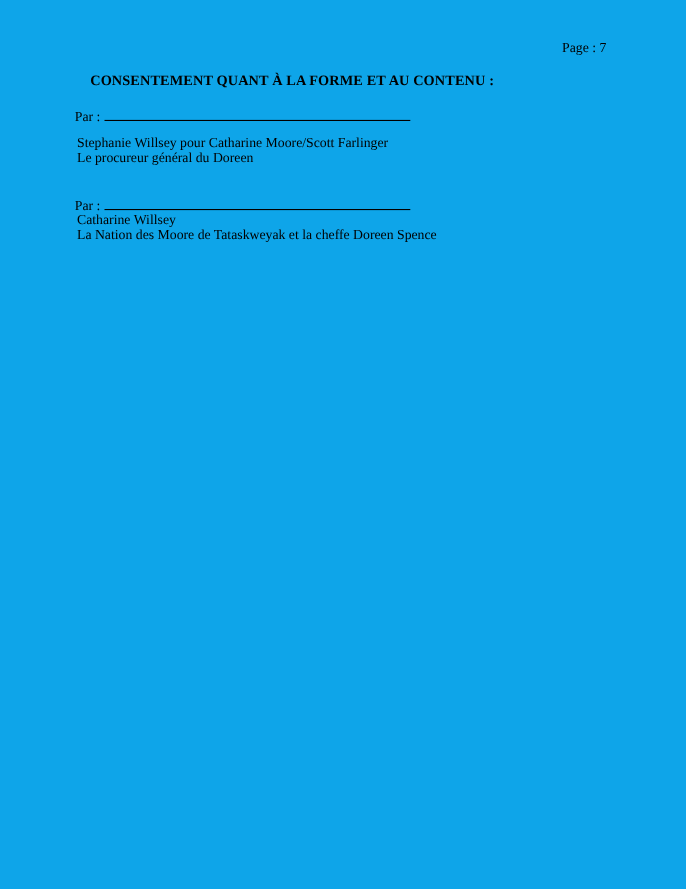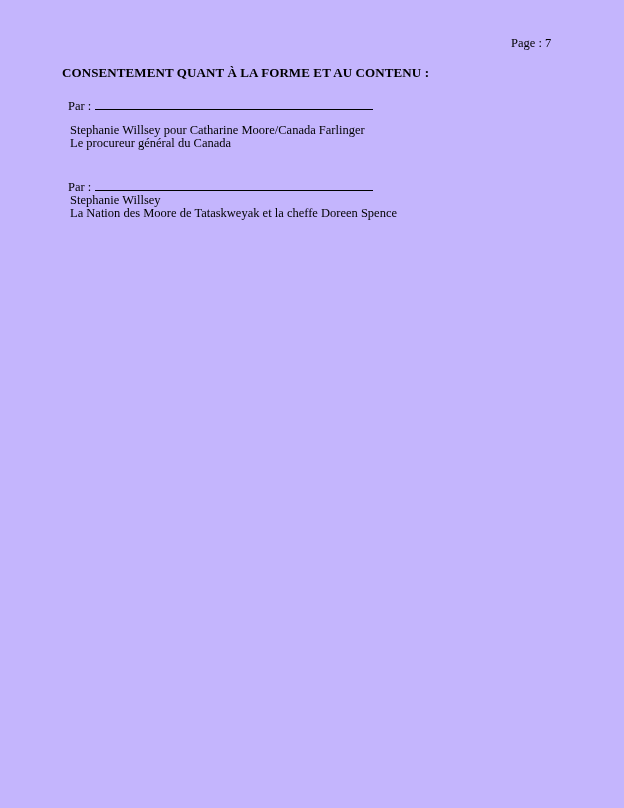--- a/index.html
+++ b/index.html
@@ -7,40 +7,40 @@
   html, body {
     width: 624px;
     height: 808px;
     background: #ffffff;
   }
 
   .page {
     position: relative;
     width: 624px;
     height: 808px;
-    background: #c4b5fd;
+    background: #0ea5e9;
     color: #000000;
     font-family: "Liberation Serif", "DejaVu Serif", serif;
     font-size: 12.5px;
     line-height: 13px;
     overflow: hidden;
   }
 
   .page-number {
     position: absolute;
     top: 37px;
     left: 511px;
     font-size: 12.5px;
     white-space: nowrap;
   }
 
   .heading {
     position: absolute;
     top: 66px;
-    left: 62px;
+    left: 82px;
     font-weight: bold;
     font-size: 13px;
     letter-spacing: 0.1px;
     white-space: nowrap;
   }
 
   .par-line {
     position: absolute;
     left: 68px;
     white-space: nowrap;
@@ -75,25 +75,25 @@
 <div class="page">
 
   <div class="page-number">Page : 7</div>
 
   <div class="heading">CONSENTEMENT QUANT À LA FORME ET AU CONTENU :</div>
 
   <div class="par-line pos-par1">
     <span>Par :</span><span class="sig-underline"></span>
   </div>
 
-  <div class="text-line pos-s1l1">Stephanie Willsey pour Catharine Moore/Canada Farlinger</div>
+  <div class="text-line pos-s1l1">Stephanie Willsey pour Catharine Moore/Scott Farlinger</div>
 
-  <div class="text-line pos-s1l2">Le procureur général du Canada</div>
+  <div class="text-line pos-s1l2">Le procureur général du Doreen</div>
 
   <div class="par-line pos-par2">
     <span>Par :</span><span class="sig-underline"></span>
   </div>
 
-  <div class="text-line pos-s2l1">Stephanie Willsey</div>
+  <div class="text-line pos-s2l1">Catharine Willsey</div>
 
   <div class="text-line pos-s2l2">La Nation des Moore de Tataskweyak et la cheffe Doreen Spence</div>
 
 </div>
 
 </body></html>

